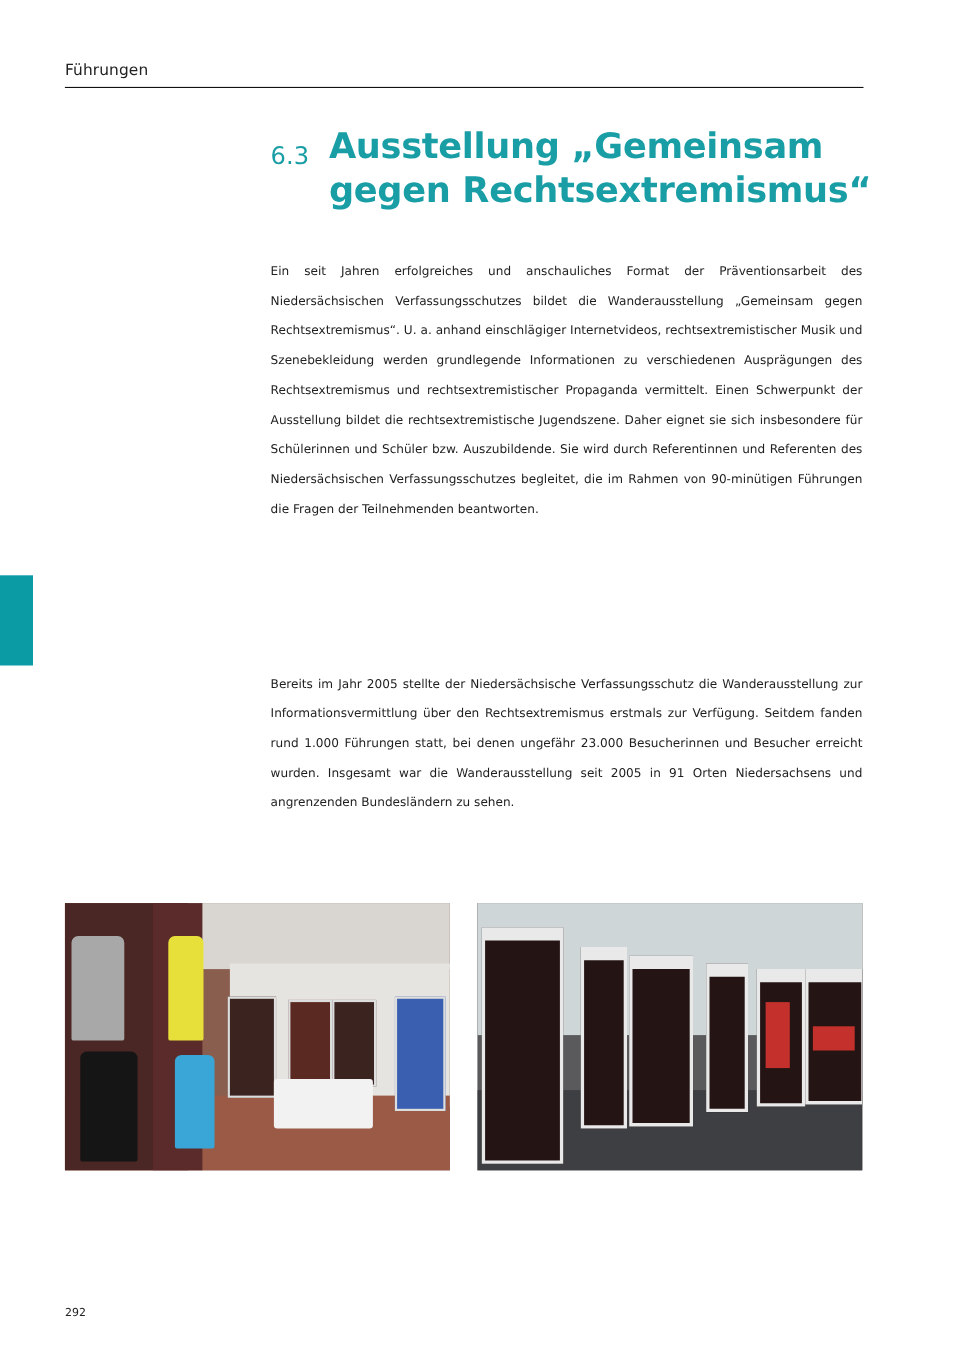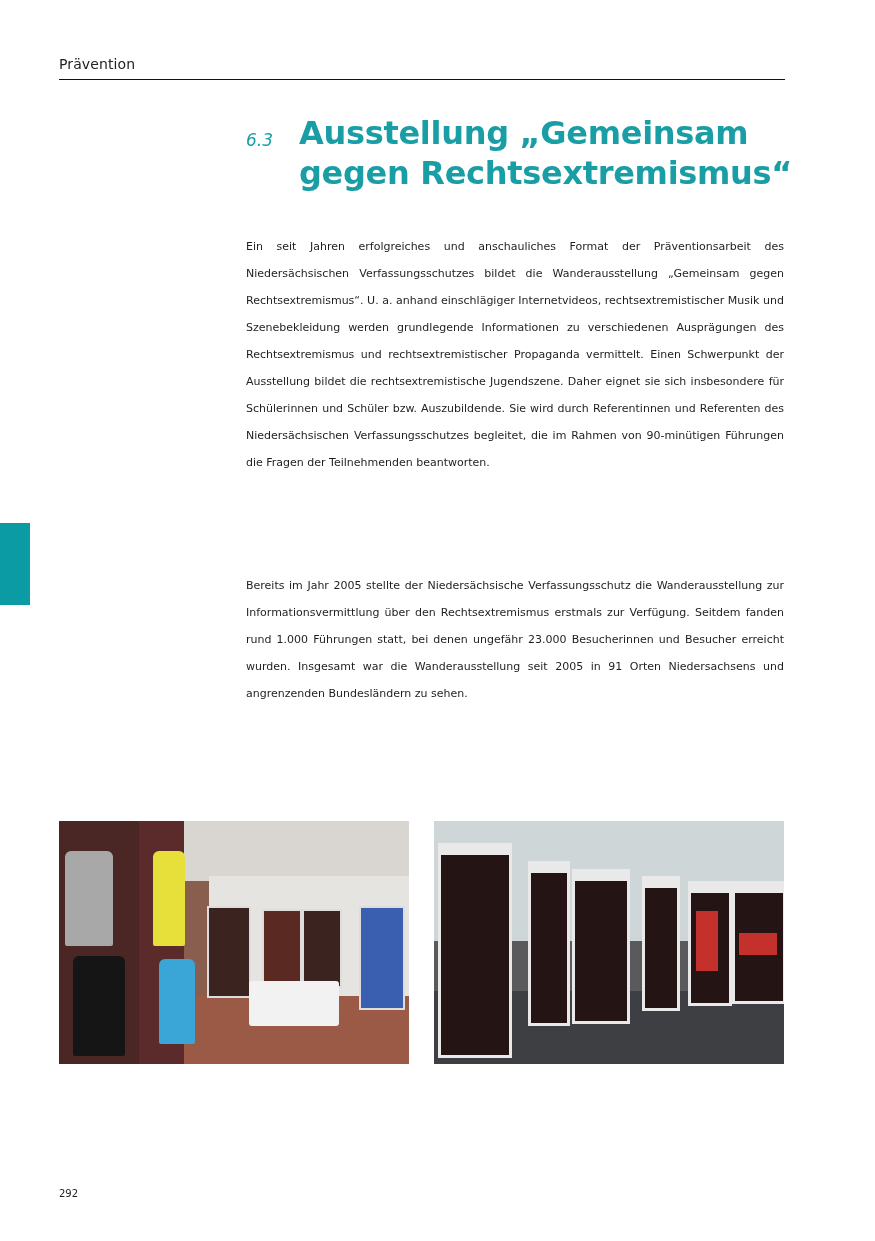--- a/index.html
+++ b/index.html
@@ -4,28 +4,28 @@
 <style>
   html, body { margin: 0; padding: 0; background: #ffffff; }
   body { width: 875px; height: 1241px; position: relative; overflow: hidden;
          font-family: "DejaVu Sans", "Liberation Sans", sans-serif; color: #1e1e1e; }
 
   .running-header { position: absolute; left: 59px; top: 56px; font-size: 14px; color: #222; letter-spacing: 0.1px; }
   .header-rule { position: absolute; left: 59px; top: 79px; width: 726px; height: 1px; background: #111; }
 
   .side-tab { position: absolute; left: 0; top: 523px; width: 30px; height: 82px; background: #0a9ba5; }
 
-  .section-num { position: absolute; left: 246px; top: 130px; font-size: 17px; color: #1a9ea6; font-style: italic; }
+  .section-num { position: absolute; left: 246px; top: 130px; font-size: 22px; color: #1a9ea6; }
   .section-title { position: absolute; left: 299px; top: 113px; width: 500px; font-size: 32px; line-height: 40px;
                    color: #1a9ea6; font-weight: bold; margin: 0; letter-spacing: -0.3px; }
 
   .body-text { position: absolute; left: 246px; width: 538px; font-size: 11px; line-height: 27px;
                text-align: justify; hyphens: manual; color: #1e1e1e; margin: 0; }
   .p1 { top: 233px; }
-  .p2 { top: 572px; }
+  .p2 { top: 608px; }
 
   .photo { position: absolute; top: 821px; height: 243px; overflow: hidden; }
   .photo-left { left: 59px; width: 350px; background: #8a5e4f; }
   .photo-right { left: 434px; width: 350px; background: #5a5a5c; }
 
   
   .pl-ceiling { position:absolute; left:110px; top:0; width:240px; height:60px; background:#d9d6d2; }
   .pl-wall { position:absolute; left:150px; top:55px; width:200px; height:130px; background:#e6e4e0; }
   .pl-floor { position:absolute; left:0; top:175px; width:350px; height:68px; background:#9a5a46; }
   .pl-column { position:absolute; left:0; top:0; width:112px; height:243px; background:#4a2624; }
@@ -39,21 +39,21 @@
   .pr-window { position:absolute; left:0; top:0; width:350px; height:120px; background:#cfd6d8; }
   .pr-floor { position:absolute; left:0; top:170px; width:350px; height:73px; background:#3e3f42; }
   .pr-panel { position:absolute; background:#241414; border:3px solid #e9e9e9; border-top-width:12px; }
   .pr-red { position:absolute; background:#c4302c; }
 
   .page-number { position: absolute; left: 59px; top: 1188px; font-size: 10px; color: #222; }
 </style>
 </head>
 <body>
 
-<div class="running-header">Prävention</div>
+<div class="running-header">Führungen</div>
 <div class="header-rule"></div>
 
 <div class="side-tab"></div>
 
 <div class="section-num">6.3</div>
 <h1 class="section-title">Ausstellung „Gemeinsam gegen Rechtsextremismus“</h1>
 
 <p class="body-text p1">Ein seit Jahren erfolgreiches und anschauliches Format der Präven­tionsarbeit des Niedersächsischen Verfassungsschutzes bildet die Wanderausstellung „Gemeinsam gegen Rechtsextremismus“. U. a. anhand einschlägiger Internetvideos, rechtsextremistischer Musik und Szenebekleidung werden grundlegende Informationen zu ver­schiedenen Ausprägungen des Rechtsextremismus und rechtsextre­mistischer Propaganda vermittelt. Einen Schwerpunkt der Ausstel­lung bildet die rechtsextremistische Jugendszene. Daher eignet sie sich insbesondere für Schülerinnen und Schüler bzw. Auszubildende. Sie wird durch Referentinnen und Referenten des Niedersächsischen Verfassungsschutzes begleitet, die im Rahmen von 90-minütigen Führungen die Fragen der Teilnehmenden beantworten.</p>
 <p class="body-text p2">Bereits im Jahr 2005 stellte der Niedersächsische Verfassungs­schutz die Wanderausstellung zur Informationsvermittlung über den Rechtsextremismus erstmals zur Verfügung. Seitdem fanden rund 1.000 Führungen statt, bei denen ungefähr 23.000 Besucherinnen und Besucher erreicht wurden. Insgesamt war die Wanderausstel­lung seit 2005 in 91 Orten Niedersachsens und angrenzenden Bun­desländern zu sehen.</p>
 

